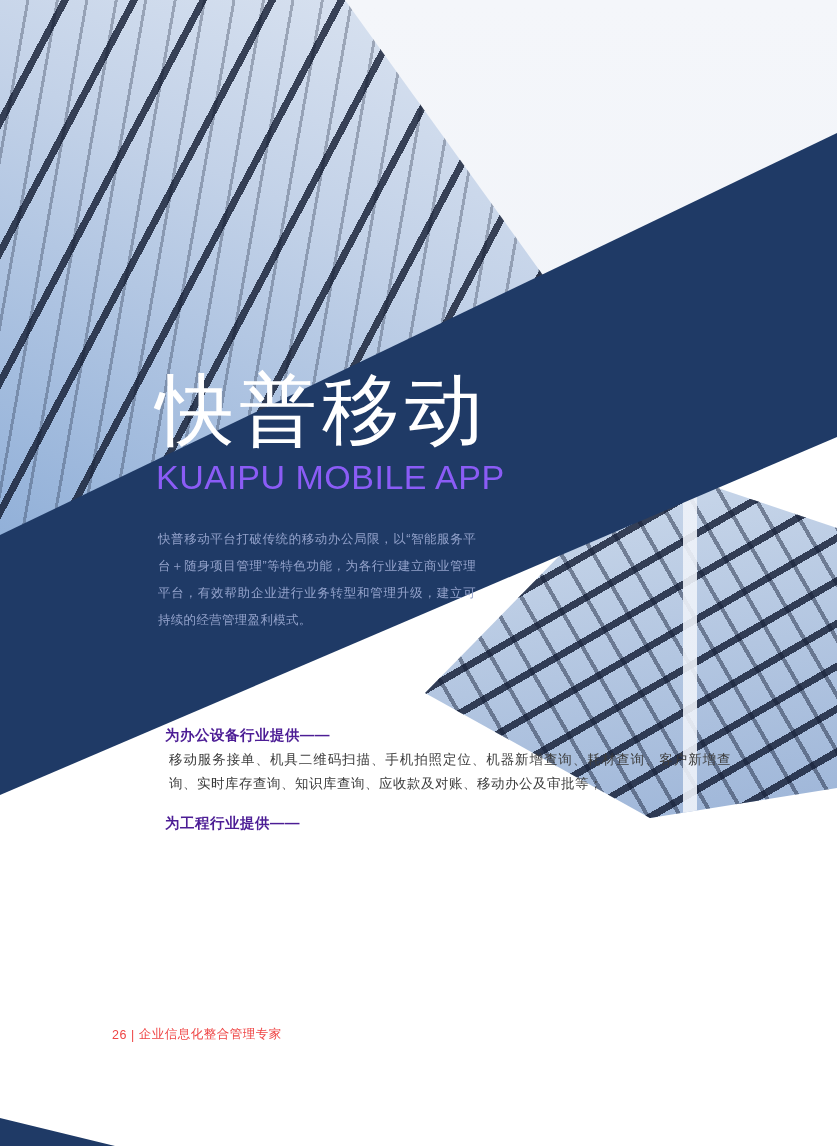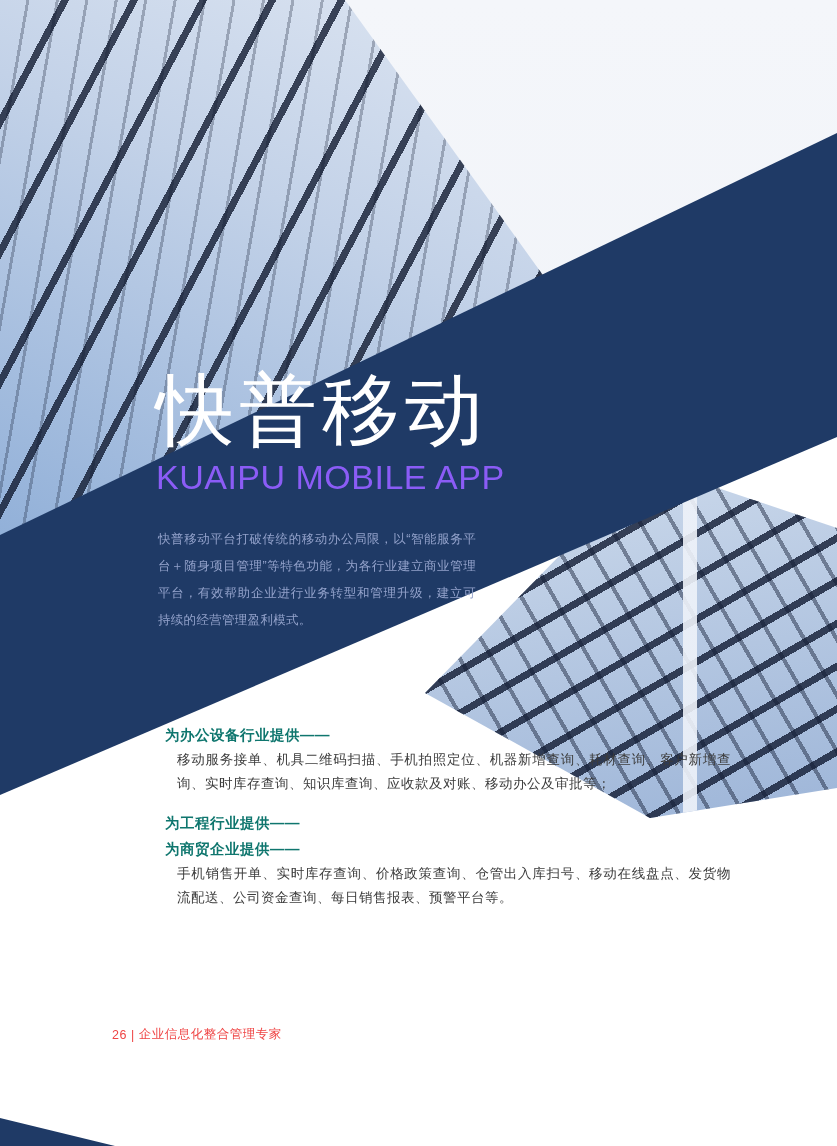--- a/index.html
+++ b/index.html
@@ -57,24 +57,24 @@
     position:absolute;left:158px;top:506px;width:318px;
     font-size:12.5px;line-height:27px;letter-spacing:0.3px;
     color:#93a2cb;text-align:justify;margin-top:20px;
   }
   .sections{
     position:absolute;left:165px;top:722px;width:566px;
   }
   .sec{margin:0;}
   .sec-h{
     font-size:14.5px;line-height:26px;margin:0;
-    font-weight:bold;color:#0f766e;letter-spacing:0.5px;
+    font-weight:bold;color:#4c1d95;letter-spacing:0.5px;
   }
   .sec-b{
-    font-size:13.5px;line-height:24px;margin:0 0 14px 12px;
+    font-size:13.5px;line-height:24px;margin:0 0 14px 4px;
     color:#3c3c3c;letter-spacing:0.5px;text-align:justify;
   }
   .footer{
     position:absolute;left:112px;top:1026px;
     font-size:12.5px;color:#ef4444;letter-spacing:0.5px;
     display:flex;gap:4px;align-items:center;
   }
 </style>
 </head>
 <body>
@@ -92,24 +92,20 @@
   <div class="intro">快普移动平台打破传统的移动办公局限，以“智能服务平台＋随身项目管理”等特色功能，为各行业建立商业管理平台，有效帮助企业进行业务转型和管理升级，建立可持续的经营管理盈利模式。</div>
 
   <div class="sections">
     <div class="sec">
       <p class="sec-h">为办公设备行业提供——</p>
       <p class="sec-b">移动服务接单、机具二维码扫描、手机拍照定位、机器新增查询、耗材查询、客户新增查询、实时库存查询、知识库查询、应收款及对账、移动办公及审批等；</p>
     </div>
     <div class="sec">
       <p class="sec-h">为工程行业提供——</p>
     </div>
-    <div class="sec">
-      <p class="sec-h">为商贸企业提供——</p>
-      <p class="sec-b">手机销售开单、实时库存查询、价格政策查询、仓管出入库扫号、移动在线盘点、发货物流配送、公司资金查询、每日销售报表、预警平台等。</p>
-    </div>
   </div>
 
   <div class="footer">
     <span>26</span>
     <span>|</span>
     <span>企业信息化整合管理专家</span>
   </div>
 
 </div>
 

